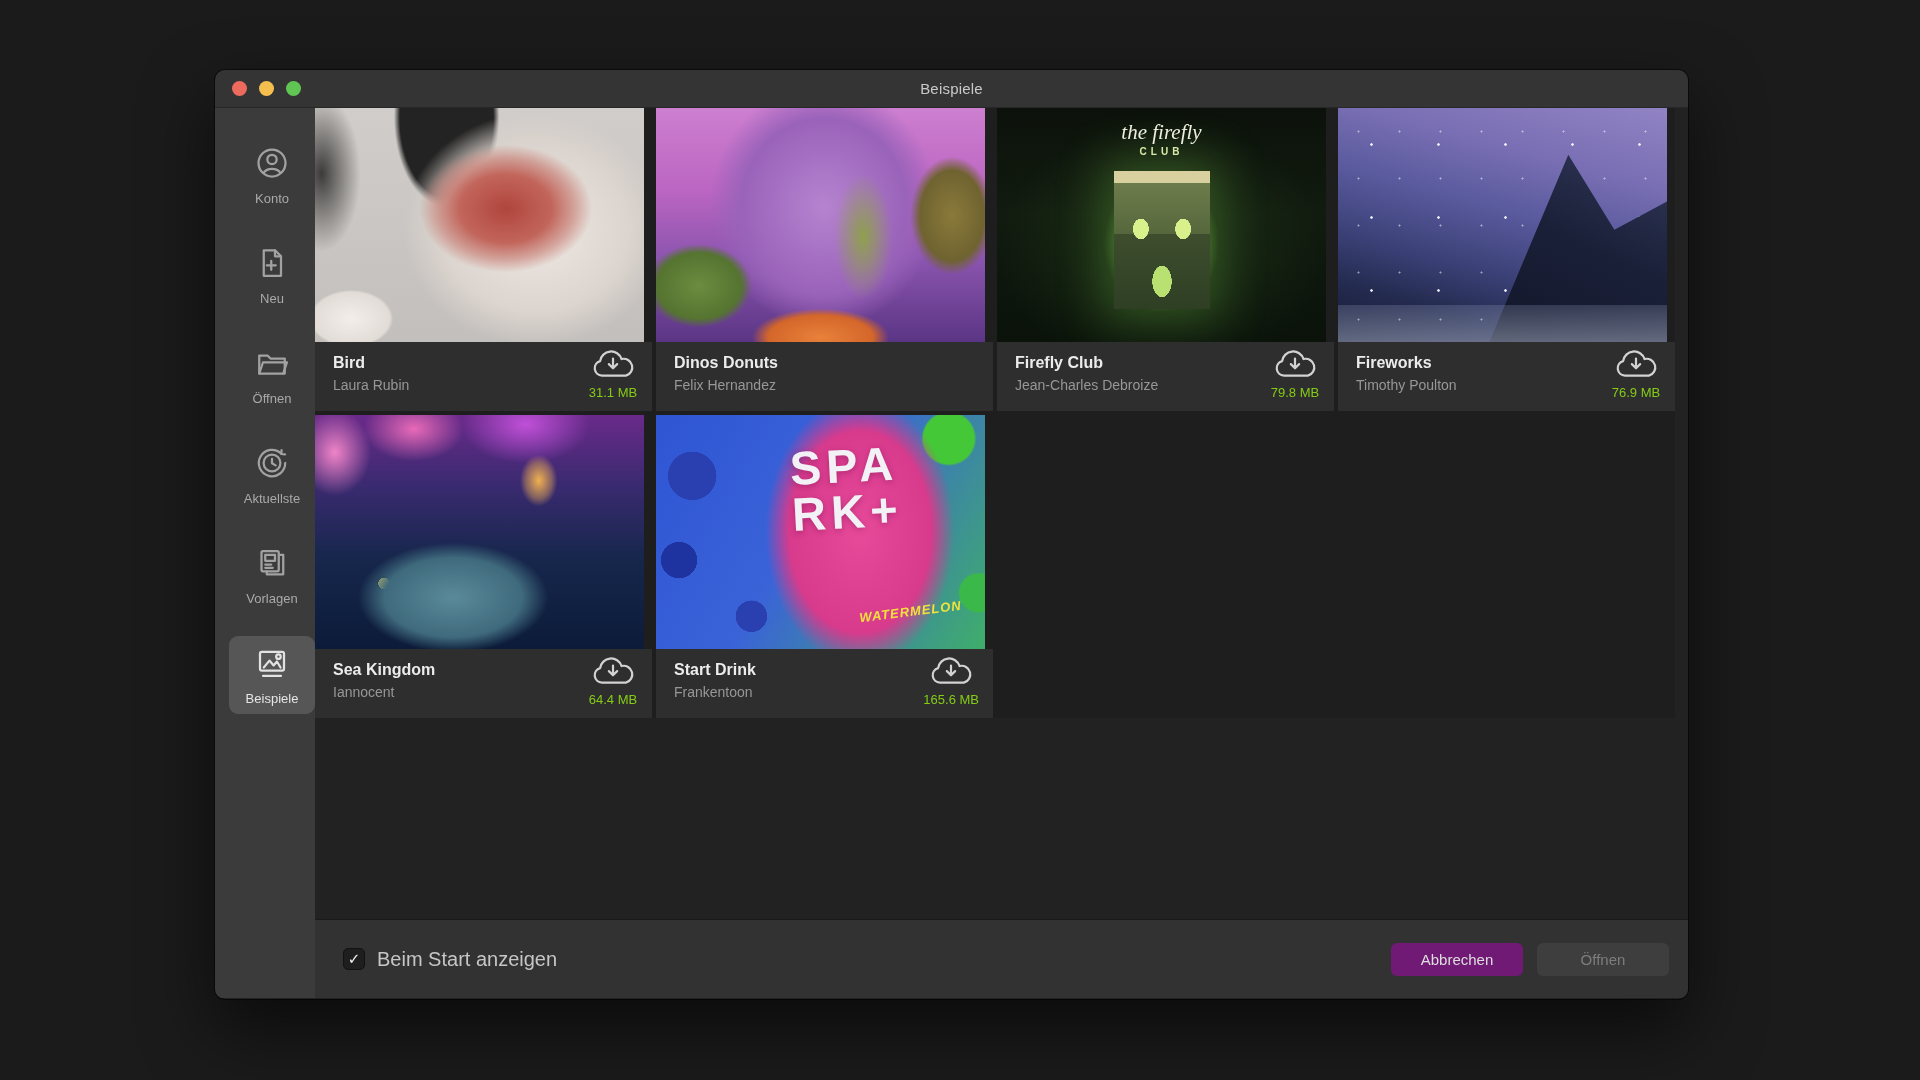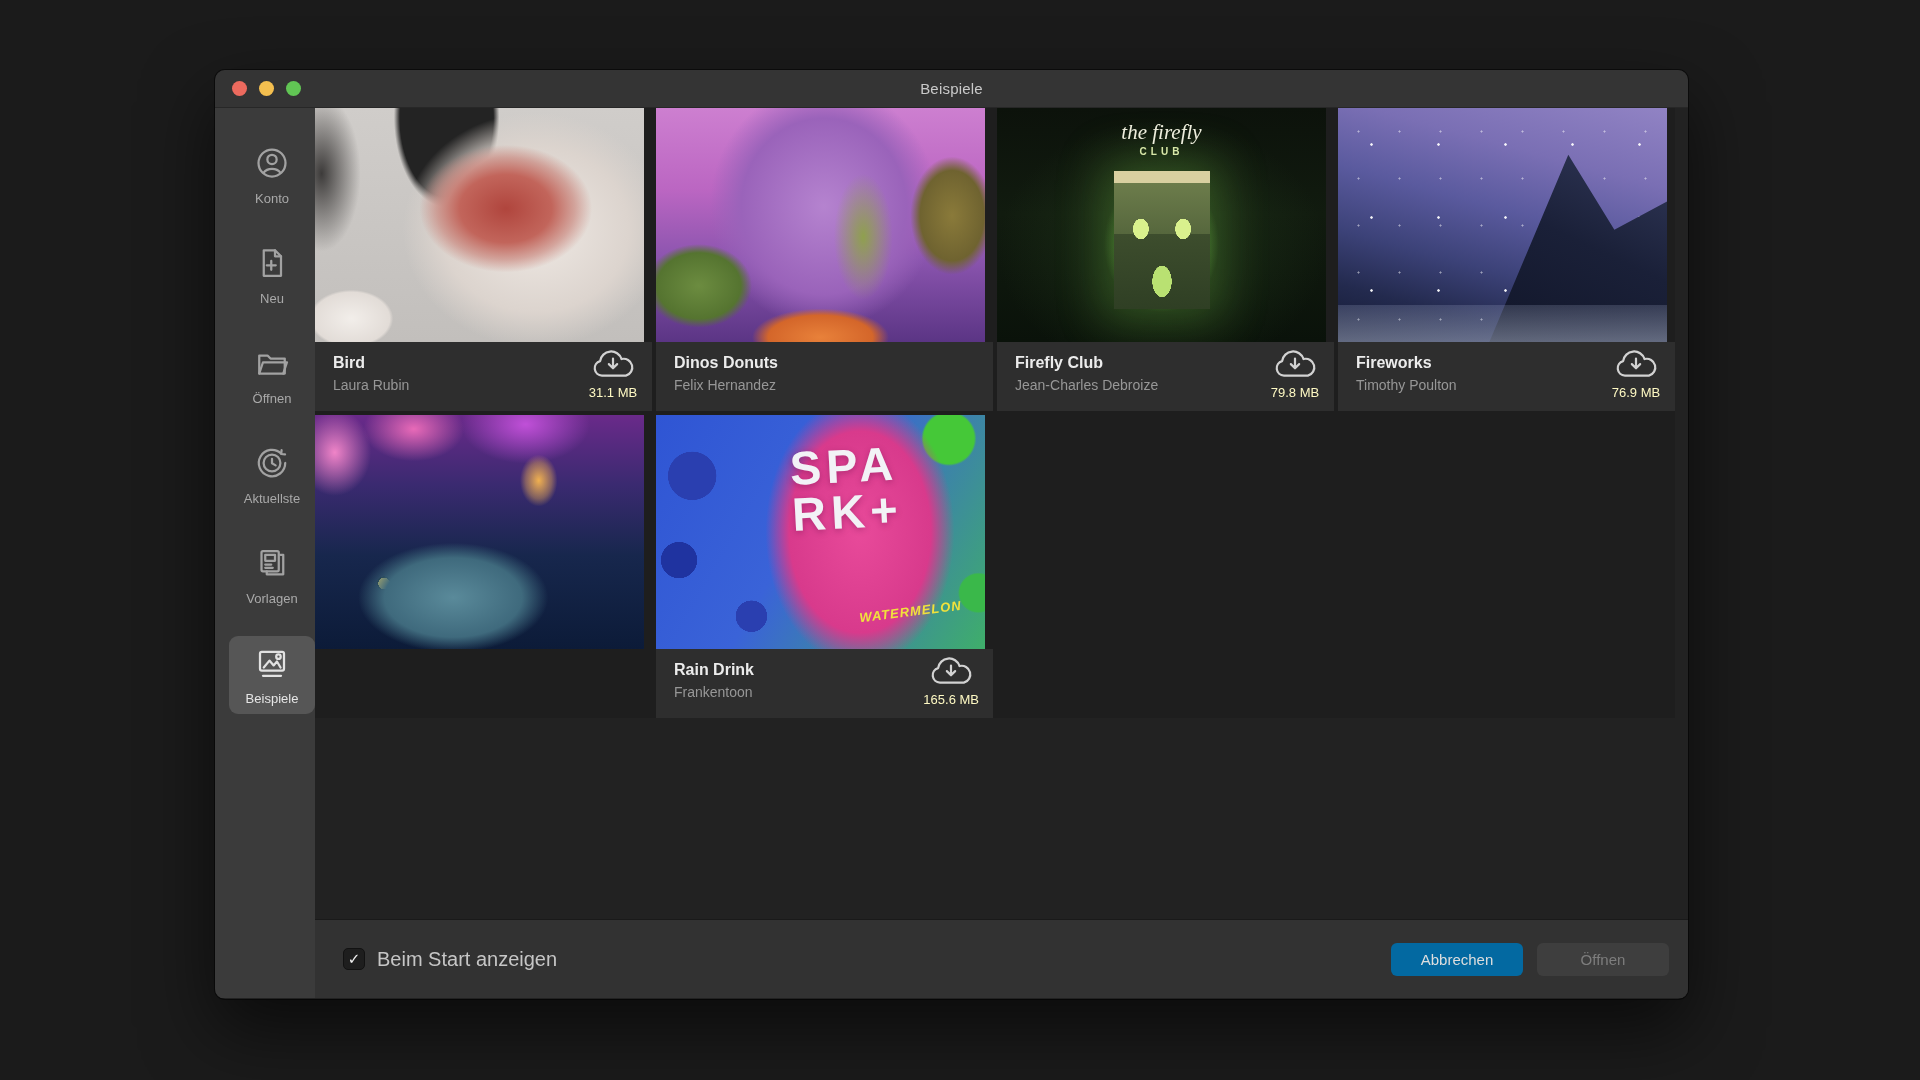--- a/index.html
+++ b/index.html
@@ -49,21 +49,21 @@
   }
   .card { width:337px; }
   .thumb { width:329px; height:234px; position:relative; overflow:hidden; }
   .meta {
     height:69px; background:#2e2e2e; position:relative;
     padding:12px 16px 0 18px;
   }
   .card-title { font-size:16px; color:#ececec; font-weight:600; margin-bottom:5px; }
   .card-author { font-size:14px; color:#979797; }
   .badge { position:absolute; right:14px; top:6px; text-align:center; }
-  .badge .size { font-size:13px; color:#fef9c3; margin-top:-2px; }
+  .badge .size { font-size:13px; color:#84cc16; margin-top:-2px; }
   
   .art-bird { background:
     radial-gradient(ellipse 70px 48px at 11% 90%, #f2eeea 0%, #e2dcd7 55%, transparent 60%),
     radial-gradient(circle 6px at 15% 82%, #a83830 0 60%, transparent 61%),
     radial-gradient(ellipse 115px 85px at 58% 43%, #b0453d 0%, #c2655b 40%, rgba(195,115,105,.55) 60%, transparent 75%),
     radial-gradient(ellipse 170px 150px at 67% 52%, #efe9e4 0%, #dcd4ce 55%, transparent 78%),
     radial-gradient(ellipse 85px 145px at 40% 4%, #232323 0 55%, transparent 62%),
     radial-gradient(ellipse 60px 120px at 2% 28%, #3d3b3a 0%, transparent 65%),
     linear-gradient(180deg,#d0cdca 0%,#c2bfbc 100%); }
   .art-dinos { background:
@@ -140,21 +140,21 @@
     width:22px; height:22px; border-radius:5px; background:#1e1e1e;
     border:1px solid #121212; color:#f2f2f2; font-size:15px; font-weight:700;
     display:flex; align-items:center; justify-content:center;
   }
   .checkbox-label { font-size:20px; color:#c6c6c6; margin-left:12px; }
   .footer-buttons { position:absolute; right:19px; display:flex; gap:14px; }
   .btn {
     width:132px; height:33px; border:none; border-radius:6px;
     font-size:15px; font-family:inherit; cursor:default;
   }
-  .btn-cancel { background:#0369a1; color:#dedede; }
+  .btn-cancel { background:#701a75; color:#dedede; }
   .btn-open { background:#3e3e3e; color:#7d7d7d; }
 </style>
 </head>
 <body>
 
 <div class="window">
 
   <div class="titlebar">
     <div class="traffic">
       <div class="light" style="background:#ec6a5e"></div>
@@ -302,29 +302,42 @@
                 </svg>
               </span>
               <div class="size">76.9 MB</div>
             </div>
           </div>
         </div>
 
 
         <div class="card">
           <div class="thumb art-sea"></div>
+          <div class="meta">
+            <div class="card-title">Sea Kingdom</div>
+            <div class="card-author">Iannocent</div>
+            <div class="badge">
+              <span>
+                <svg width="50" height="35" viewBox="0 0 52 38" fill="none" stroke="#d2d2d2" stroke-width="2.4" stroke-linecap="round" stroke-linejoin="round">
+                  <path d="M40 30 H14 a8 8 0 0 1 -2-15.7 a12 12 0 0 1 23.3-2.3 A8.5 8.5 0 0 1 40 30 z"></path>
+                  <path d="M26 11.5 v10 M21.5 17.5 l4.5 4.5 4.5-4.5"></path>
+                </svg>
+              </span>
+              <div class="size">64.4 MB</div>
+            </div>
+          </div>
         </div>
 
         <div class="card">
           <div class="thumb art-spark">
             <div class="spark-text">SPARK+</div>
             <div class="spark-sub">WATERMELON</div>
           </div>
           <div class="meta">
-            <div class="card-title">Rain Drink</div>
+            <div class="card-title">Start Drink</div>
             <div class="card-author">Frankentoon</div>
             <div class="badge">
               <span>
                 <svg width="50" height="35" viewBox="0 0 52 38" fill="none" stroke="#d2d2d2" stroke-width="2.4" stroke-linecap="round" stroke-linejoin="round">
                   <path d="M40 30 H14 a8 8 0 0 1 -2-15.7 a12 12 0 0 1 23.3-2.3 A8.5 8.5 0 0 1 40 30 z"></path>
                   <path d="M26 11.5 v10 M21.5 17.5 l4.5 4.5 4.5-4.5"></path>
                 </svg>
               </span>
               <div class="size">165.6 MB</div>
             </div>

